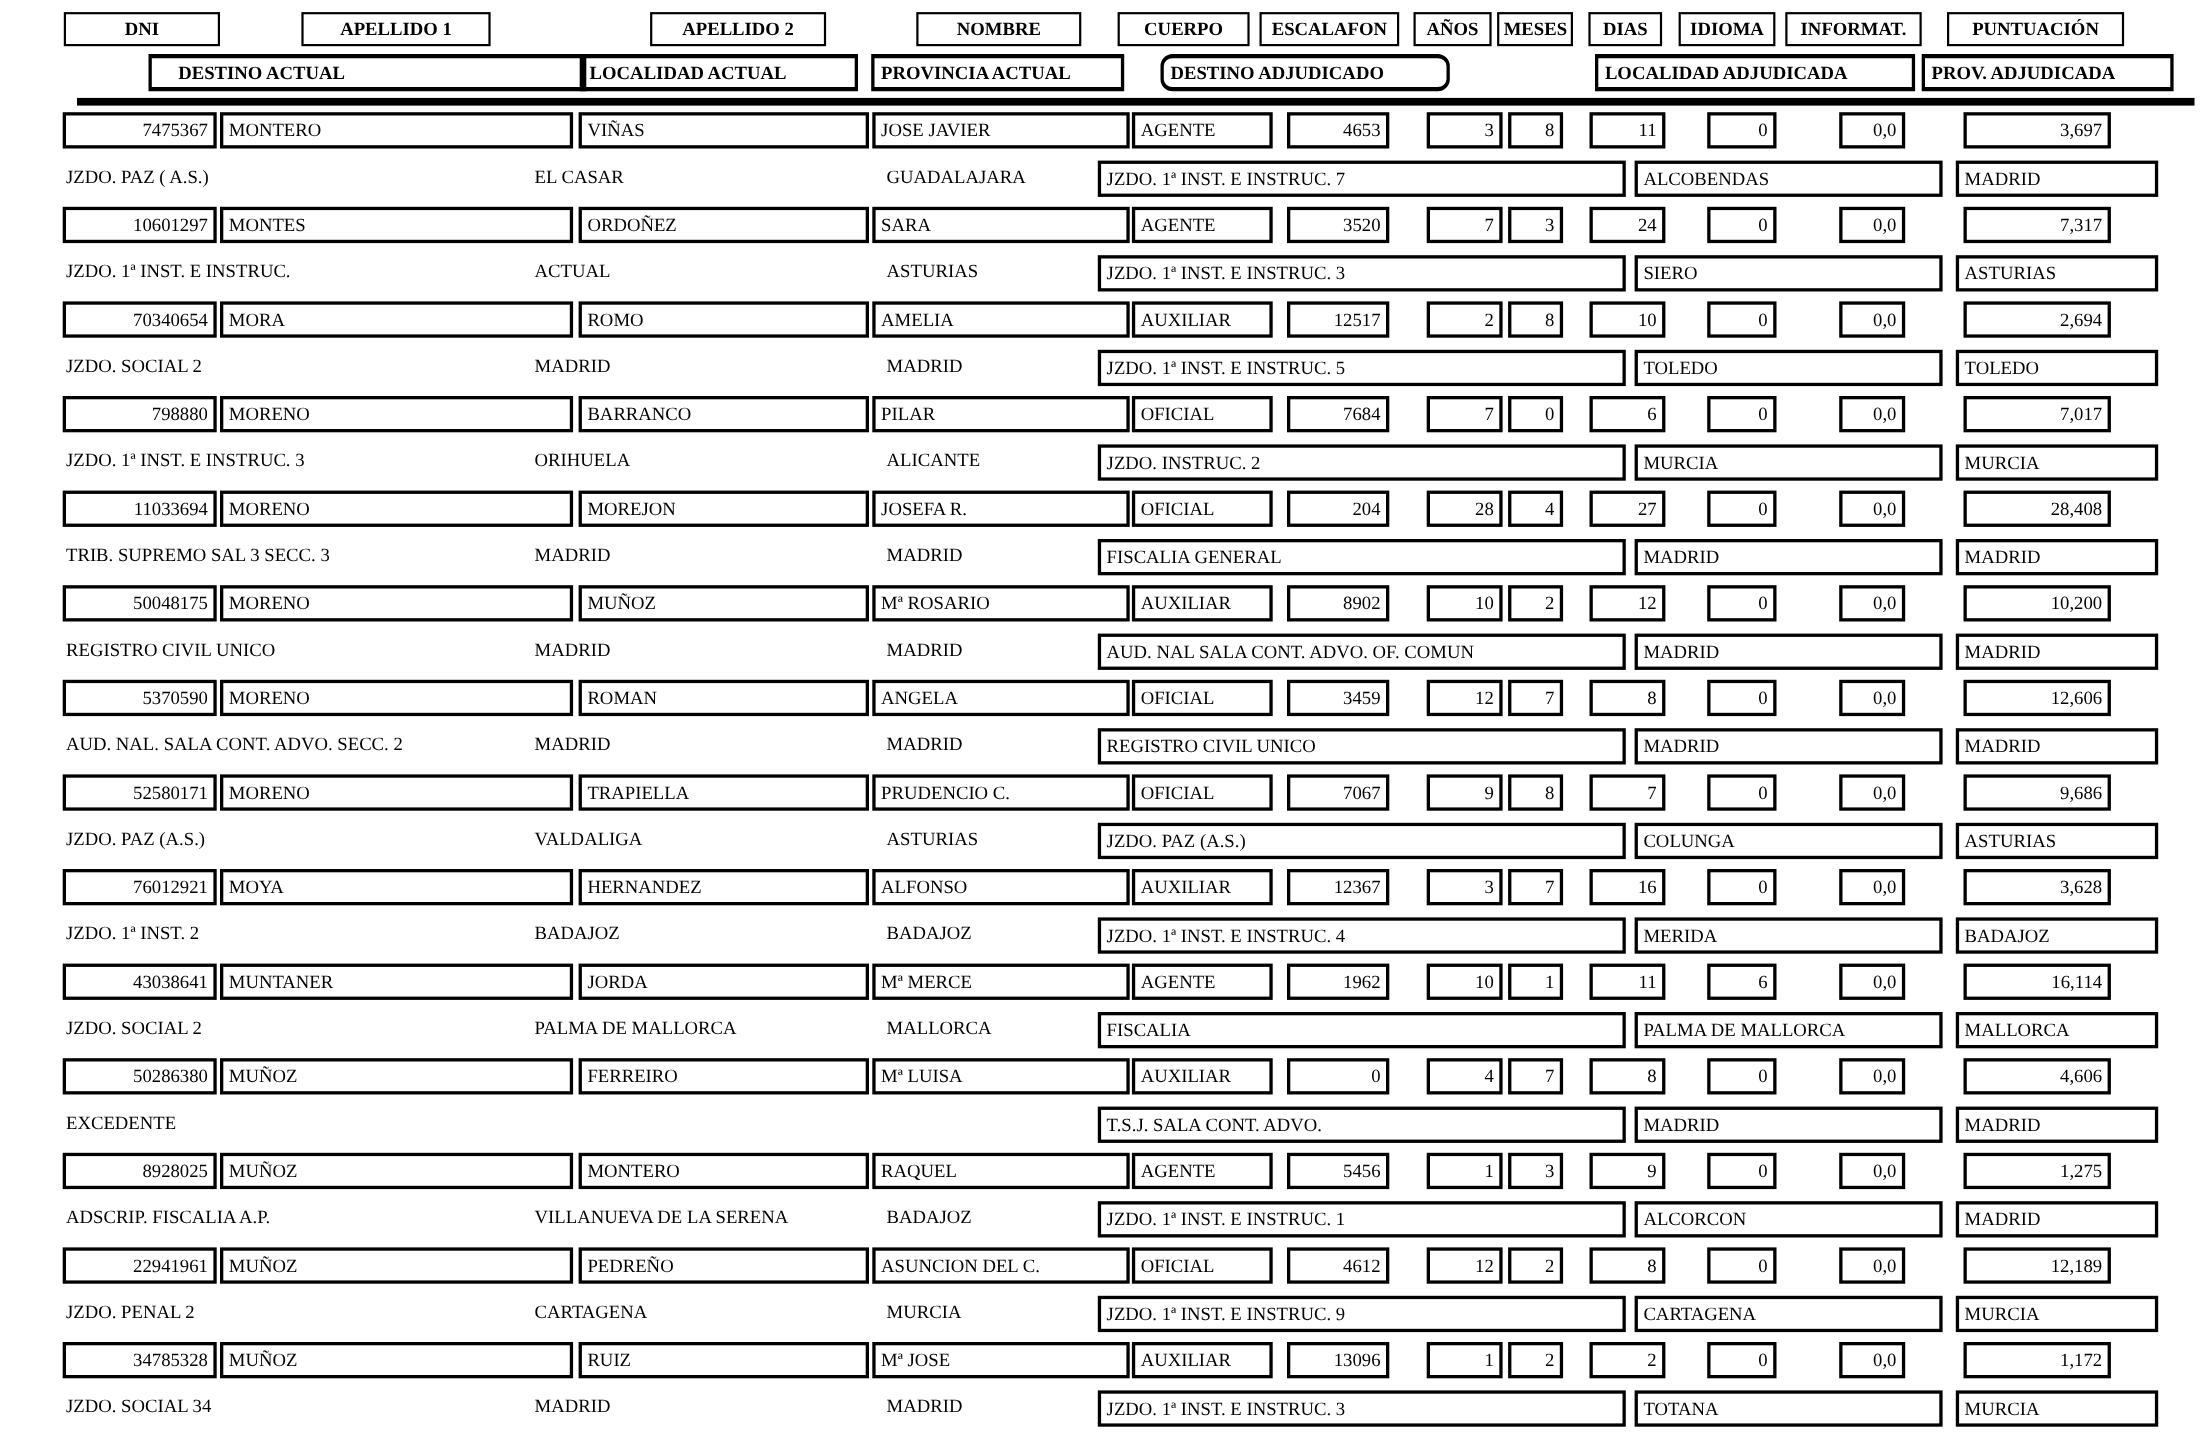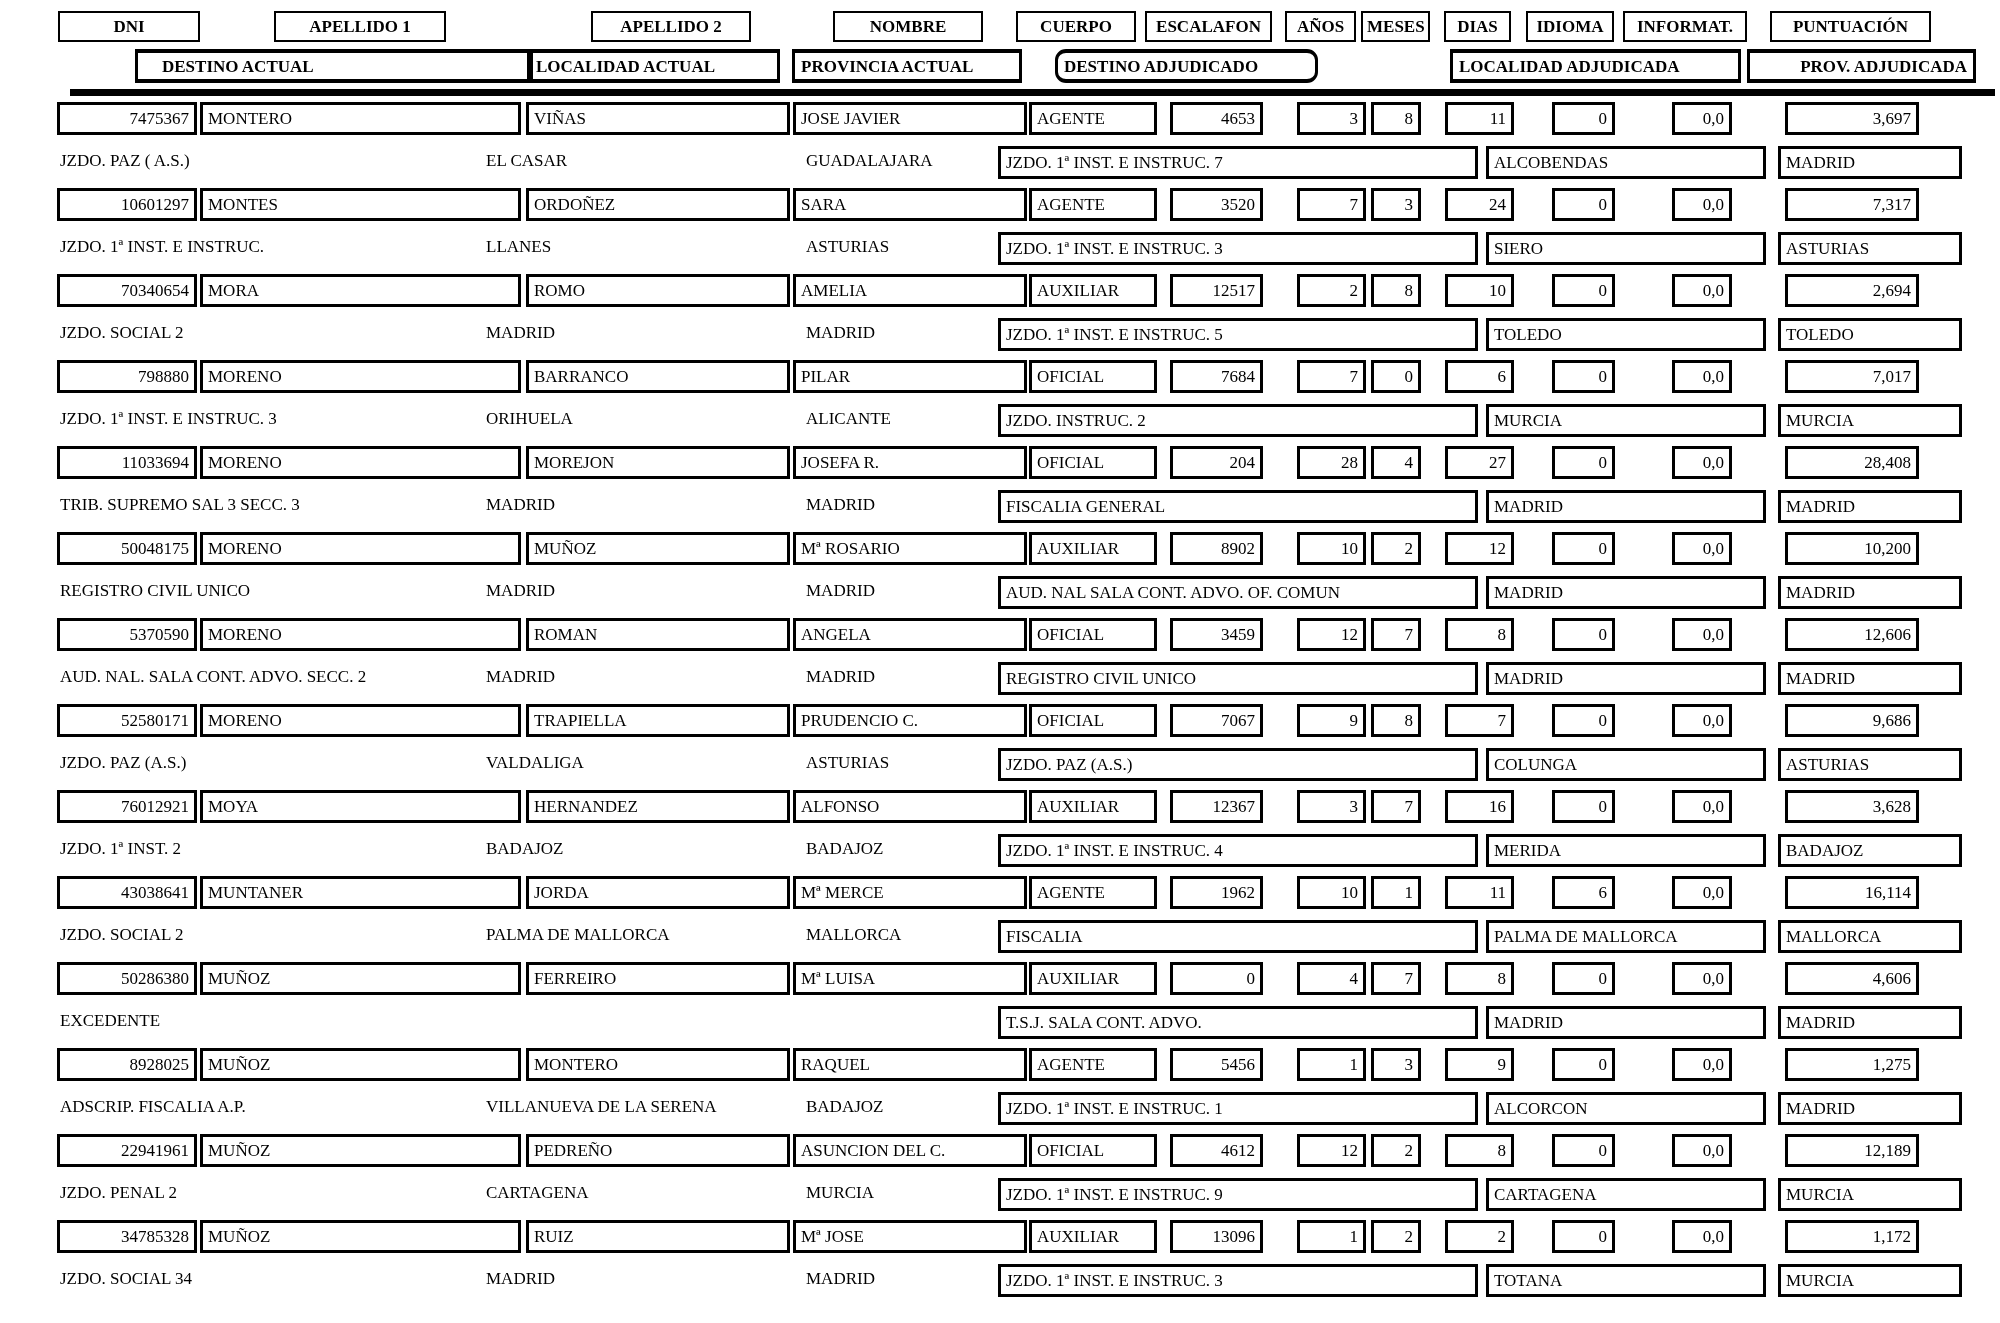--- a/index.html
+++ b/index.html
@@ -27,21 +27,21 @@
 
   
   .h2 { border:3px solid #000; border-top-width:4px; border-bottom-width:4px;
         height:34px; top:49px; text-align:left; font-weight:bold;
         font-size:17px; line-height:27px; padding:0 6px; }
   .h-destact  { left:135px;  width:398px;padding-left:24px; }
   .h-locact   { left:527px;  width:253px; }
   .h-provact  { left:792px;  width:230px; }
   .h-destadj  { left:1055px; width:263px;border-radius:11px; }
   .h-locadj   { left:1450px; width:291px; }
-  .h-provadj  { left:1747px; width:229px;text-align:right; }
+  .h-provadj  { left:1747px; width:229px; }
 
   .bar { position:absolute; left:70px; top:89px; width:1925px; height:7px; background:#000; }
 
   
   .records { position:absolute; left:0; top:96px; width:2000px; }
   .rec { position:relative; height:86px; }
 
   .box { border:3px solid #000; height:33px; font-size:17px; line-height:28px; padding:0 5px; overflow:hidden; }
   .la  { top:6px; }            
   .lb  { top:50px; }           
@@ -125,21 +125,21 @@
     <div class="cell box la f-cuerpo">AGENTE</div>
     <div class="cell box la f-esc">3520</div>
     <div class="cell box la f-anos">7</div>
     <div class="cell box la f-meses">3</div>
     <div class="cell box la f-dias">24</div>
     <div class="cell box la f-idioma">0</div>
     <div class="cell box la f-informat">0,0</div>
     <div class="cell box la f-punt">7,317</div>
 
     <div class="cell plain f-destact">JZDO. 1ª INST. E INSTRUC.</div>
-    <div class="cell plain f-locact">LLANES</div>
+    <div class="cell plain f-locact">ACTUAL</div>
     <div class="cell plain f-provact">ASTURIAS</div>
     <div class="cell box lb f-destadj">JZDO. 1ª INST. E INSTRUC. 3</div>
     <div class="cell box lb f-locadj">SIERO</div>
     <div class="cell box lb f-provadj">ASTURIAS</div>
   </div>
 
   <div class="rec">
     <div class="cell box la f-dni">70340654</div>
     <div class="cell box la f-ap1">MORA</div>
     <div class="cell box la f-ap2">ROMO</div>

